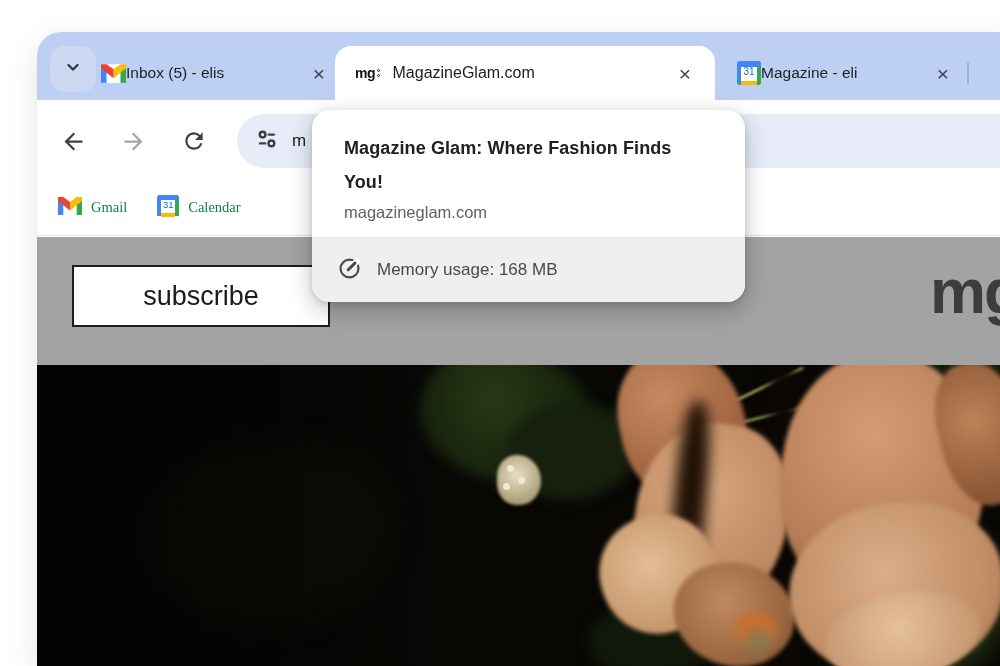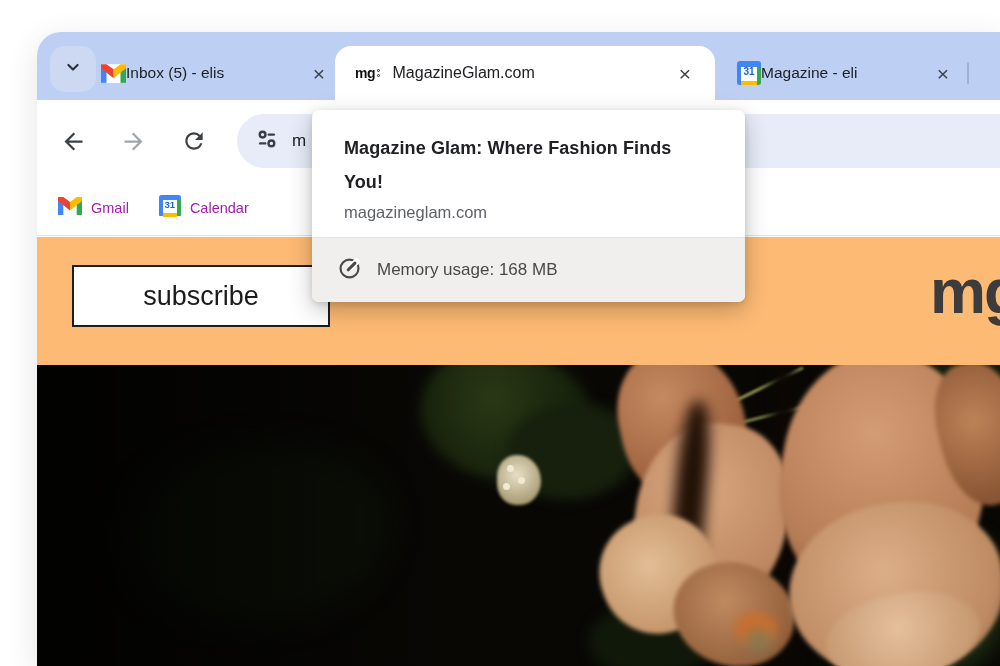--- a/index.html
+++ b/index.html
@@ -38,24 +38,24 @@
   .nav-btn { position:absolute; top:24px; width:34px; height:34px; display:flex; align-items:center; justify-content:center; cursor:pointer; }
   .nav-back { left:19px; } .nav-fwd { left:79px; } .nav-reload { left:140px; }
   .omnibox { position:absolute; left:200px; top:14px; right:-30px; height:54px; background:#e8ecf8;
              border-radius:27px; display:flex; align-items:center; padding-left:19px; cursor:text; }
   .omnibox .addr { font-size:17px; color:#202124; margin-left:14px; }
 
   
   .bookmarks { position:absolute; left:0; top:148px; width:963px; height:56px; background:#fff;
                border-bottom:1px solid #e1e4e8; display:flex; align-items:center; padding-left:21px; }
   .bm { display:flex; align-items:center; margin-right:30px; cursor:pointer; }
-  .bm-label { font-size:14.5px; color:#a21caf; margin-left:9px; }
-
-  
-  .content { position:absolute; left:0; top:205px; width:963px; height:160px; background:#fdba74; }
+  .bm-label { font-size:14.5px; color:#15803d; margin-left:9px;font-family:Liberation Serif, serif; }
+
+  
+  .content { position:absolute; left:0; top:205px; width:963px; height:160px; background:#a3a3a3; }
   .subscribe-btn { position:absolute; left:35px; top:28px; width:258px; height:62px; background:#fff;
                    border:2px solid #1d1d1d; display:flex; align-items:center; justify-content:center; cursor:pointer; }
   .subscribe-btn span { font-size:27px; color:#1b1b1b; }
   .page-logo { position:absolute; left:893px; top:18px; font-size:63px; font-weight:700; color:#3c3c3c; letter-spacing:-2px; }
 
   
   .hero { position:absolute; left:0; top:333px; width:963px; height:301px; background:#080704; overflow:hidden; }
   .hero div { position:absolute; }
   .leaf { filter:blur(6px); border-radius:50% 40% 55% 45%; }
   .l1 { left:383px; top:-14px; width:170px; height:130px; background:radial-gradient(circle at 40% 40%, #2b3815, #15200b 70%, transparent); transform:rotate(18deg); }
@@ -91,35 +91,35 @@
   .blossom { left:460px; top:90px; width:44px; height:50px; border-radius:45% 55% 50% 45%;
              background:radial-gradient(circle at 45% 40%, #e8dfc6, #a2976f 80%, transparent); filter:blur(1.5px); }
   .blossom-dot { width:7px; height:7px; border-radius:50%; background:#f0e9d3; filter:blur(.6px); }
   .bd1 { left:470px; top:100px; } .bd2 { left:481px; top:112px; } .bd3 { left:466px; top:118px; }
   .hl { left:698px; top:260px; width:48px; height:32px; border-radius:50%;
         background:radial-gradient(circle, #7d7a58, transparent 70%); filter:blur(4px); }
   .hero .vignette { left:0; top:0; width:100%; height:100%; filter:none;
         background:linear-gradient(90deg, rgba(0,0,0,.78) 0%, rgba(0,0,0,.35) 26%, rgba(0,0,0,0) 45%); }
 
   
-  .hover-card { position:absolute; left:275px; top:78px; width:433px; height:192px; border-radius:7px;
+  .hover-card { position:absolute; left:275px; top:78px; width:433px; height:192px; border-radius:18px;
                 background:#fff; box-shadow:0 8px 24px rgba(0,0,0,.24), 0 2px 6px rgba(0,0,0,.12); z-index:60; overflow:hidden; }
   .hc-top { padding:21px 32px 0 32px; height:127px; }
   .hc-title { font-size:18px; line-height:34px; font-weight:700; color:#202124; letter-spacing:.1px; }
   .hc-url { font-size:16.5px; color:#5f6368; margin-top:4px; }
   .hc-bottom { height:65px; background:#f1efed; border-top:1px solid #e5e3e1; display:flex; align-items:center; padding-left:25px; }
   .hc-mem { font-size:17px; color:#494949; margin-left:15px; }
 
   
   .cal-icon { position:relative; background:#fff; overflow:hidden; border-radius:2.5px; }
   .cal-icon .c-top { position:absolute; left:0; top:0; width:100%; height:23%; background:#4285f4; }
   .cal-icon .c-left { position:absolute; left:0; top:23%; width:18%; height:77%; background:#4285f4; }
   .cal-icon .c-right { position:absolute; right:0; top:23%; width:18%; height:77%; background:#34a853; }
   .cal-icon .c-bottom { position:absolute; left:18%; bottom:0; width:64%; height:16%; background:#fbbc04; }
-  .cal-icon .c-num { position:absolute; left:0; top:20%; width:100%; text-align:center; font-weight:700; color:#1967d2; }
+  .cal-icon .c-num { position:absolute; left:0; top:20%; width:100%; text-align:center; font-weight:400; color:#1967d2; }
 </style>
 </head>
 <body>
 
 <div class="stage">
   <div class="window">
 
     <div class="tabstrip">
       <div class="tab-search-btn">
         <span>

